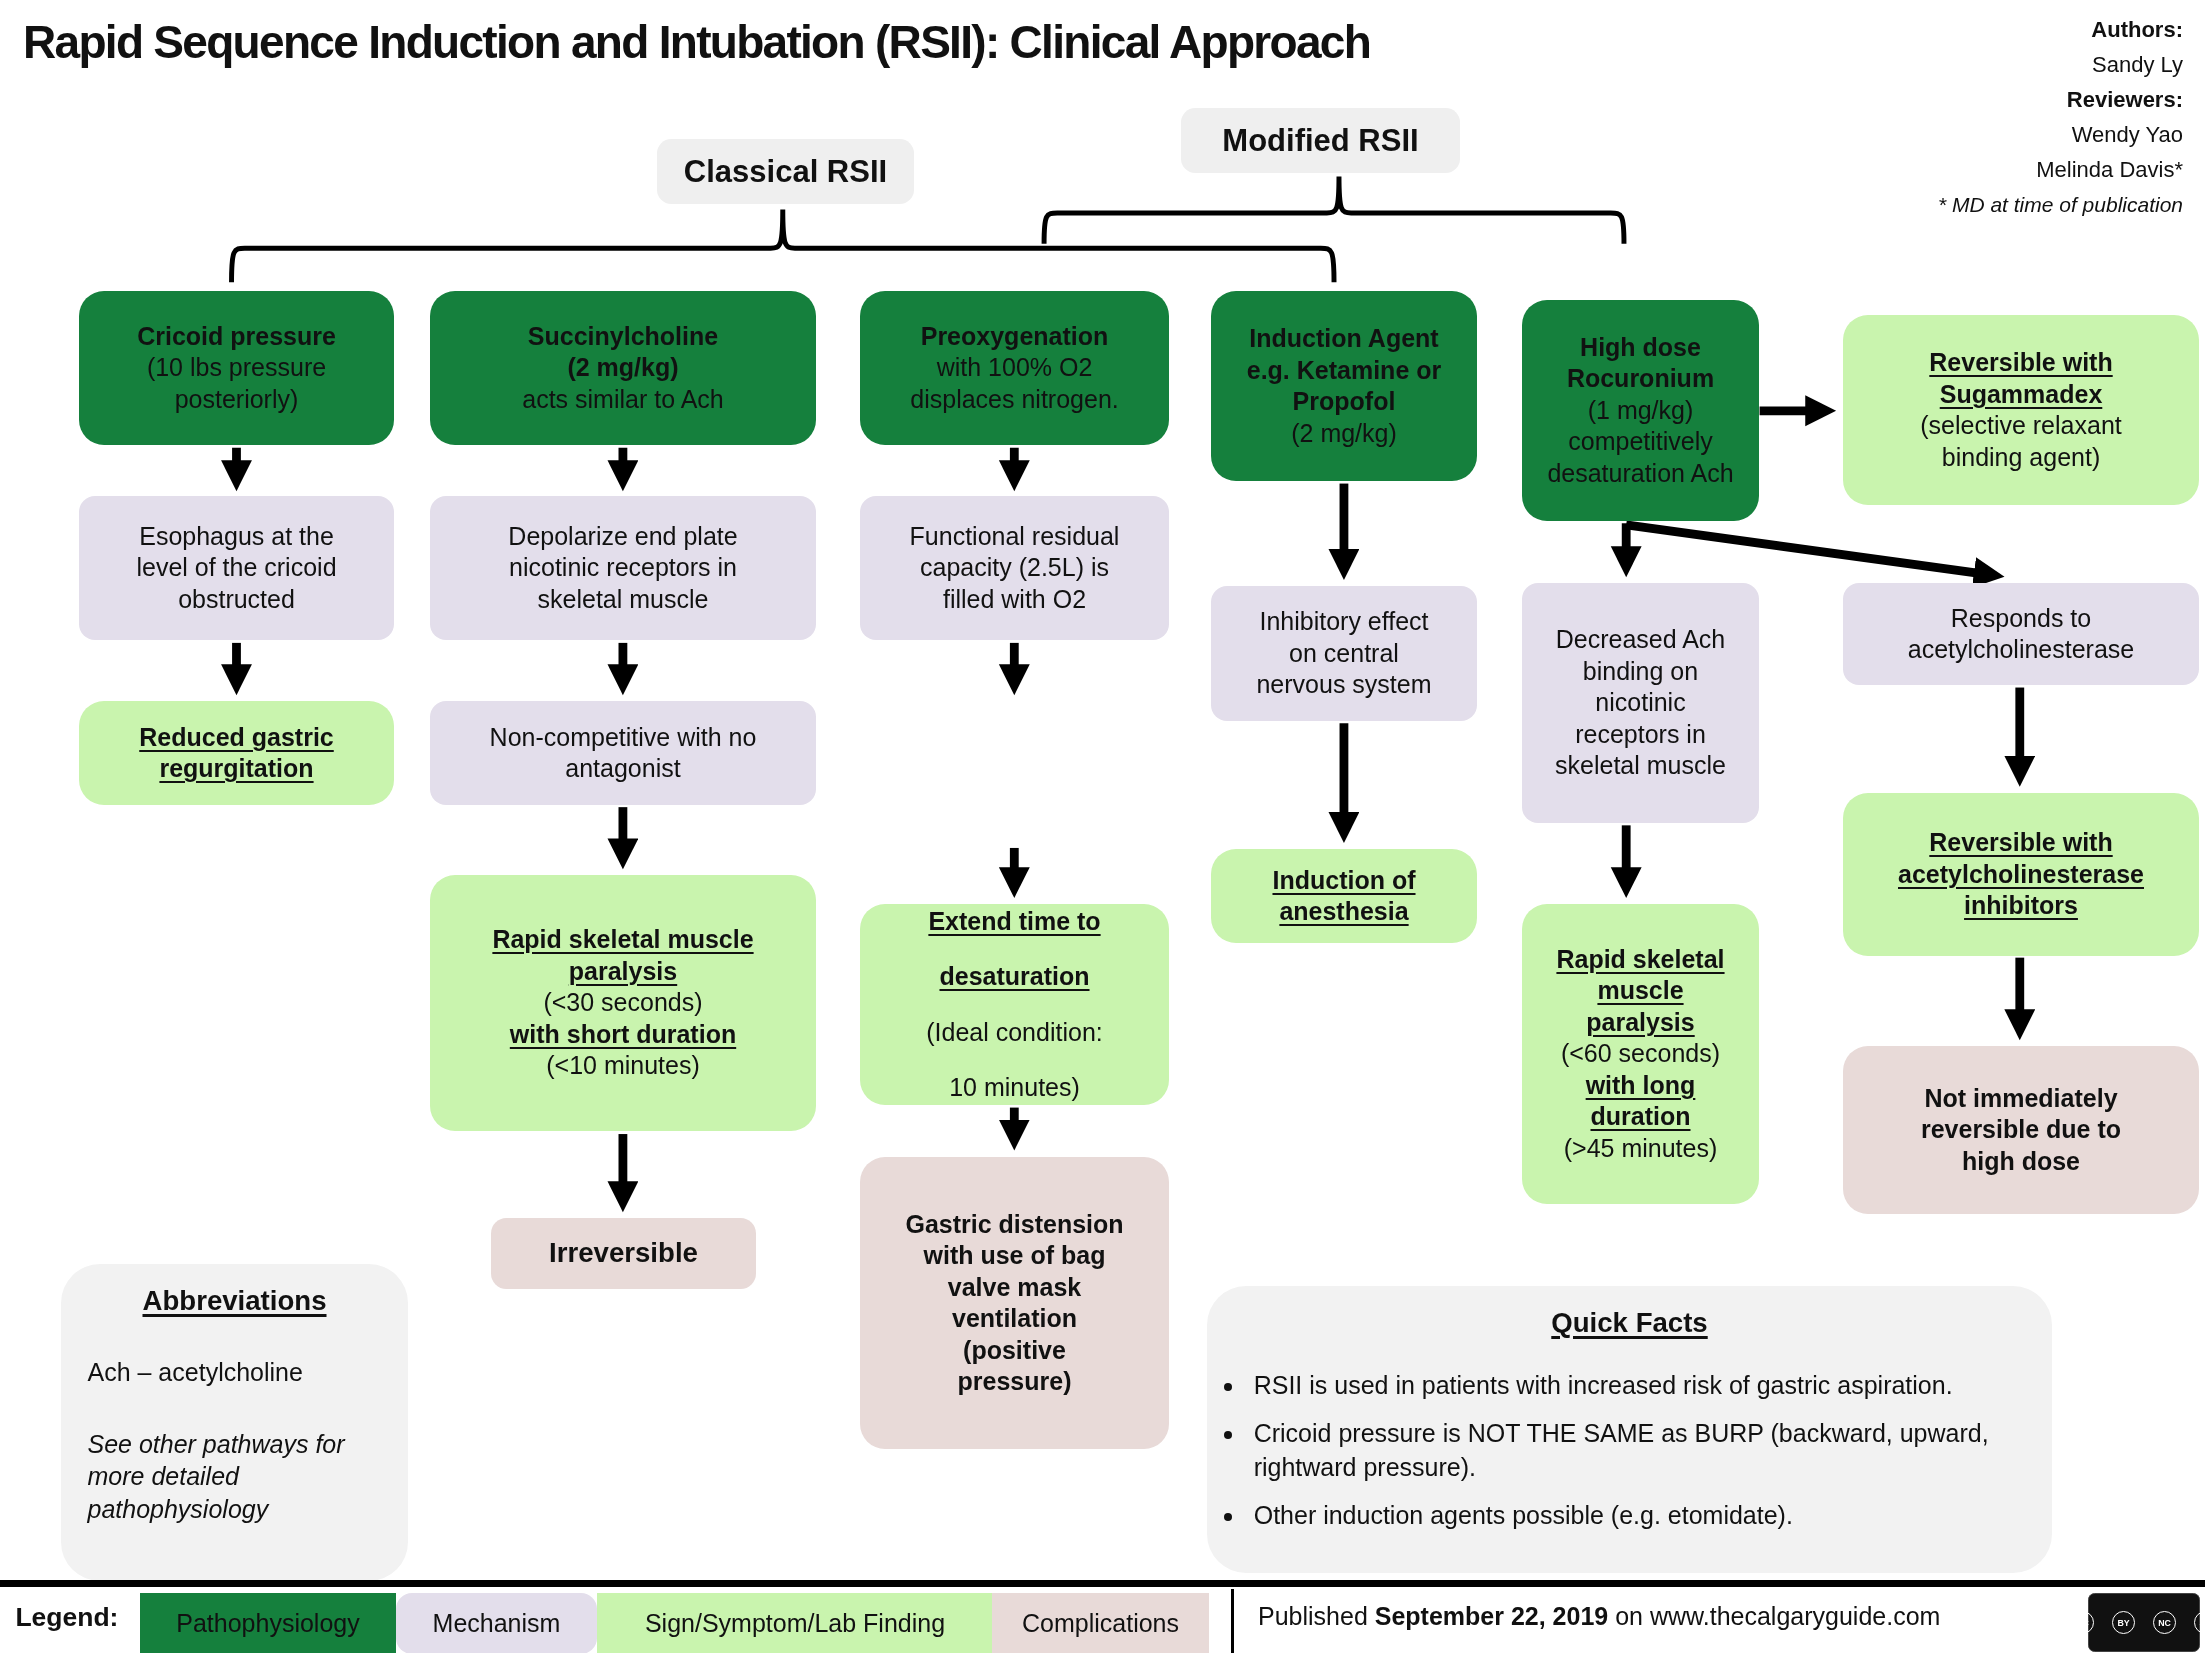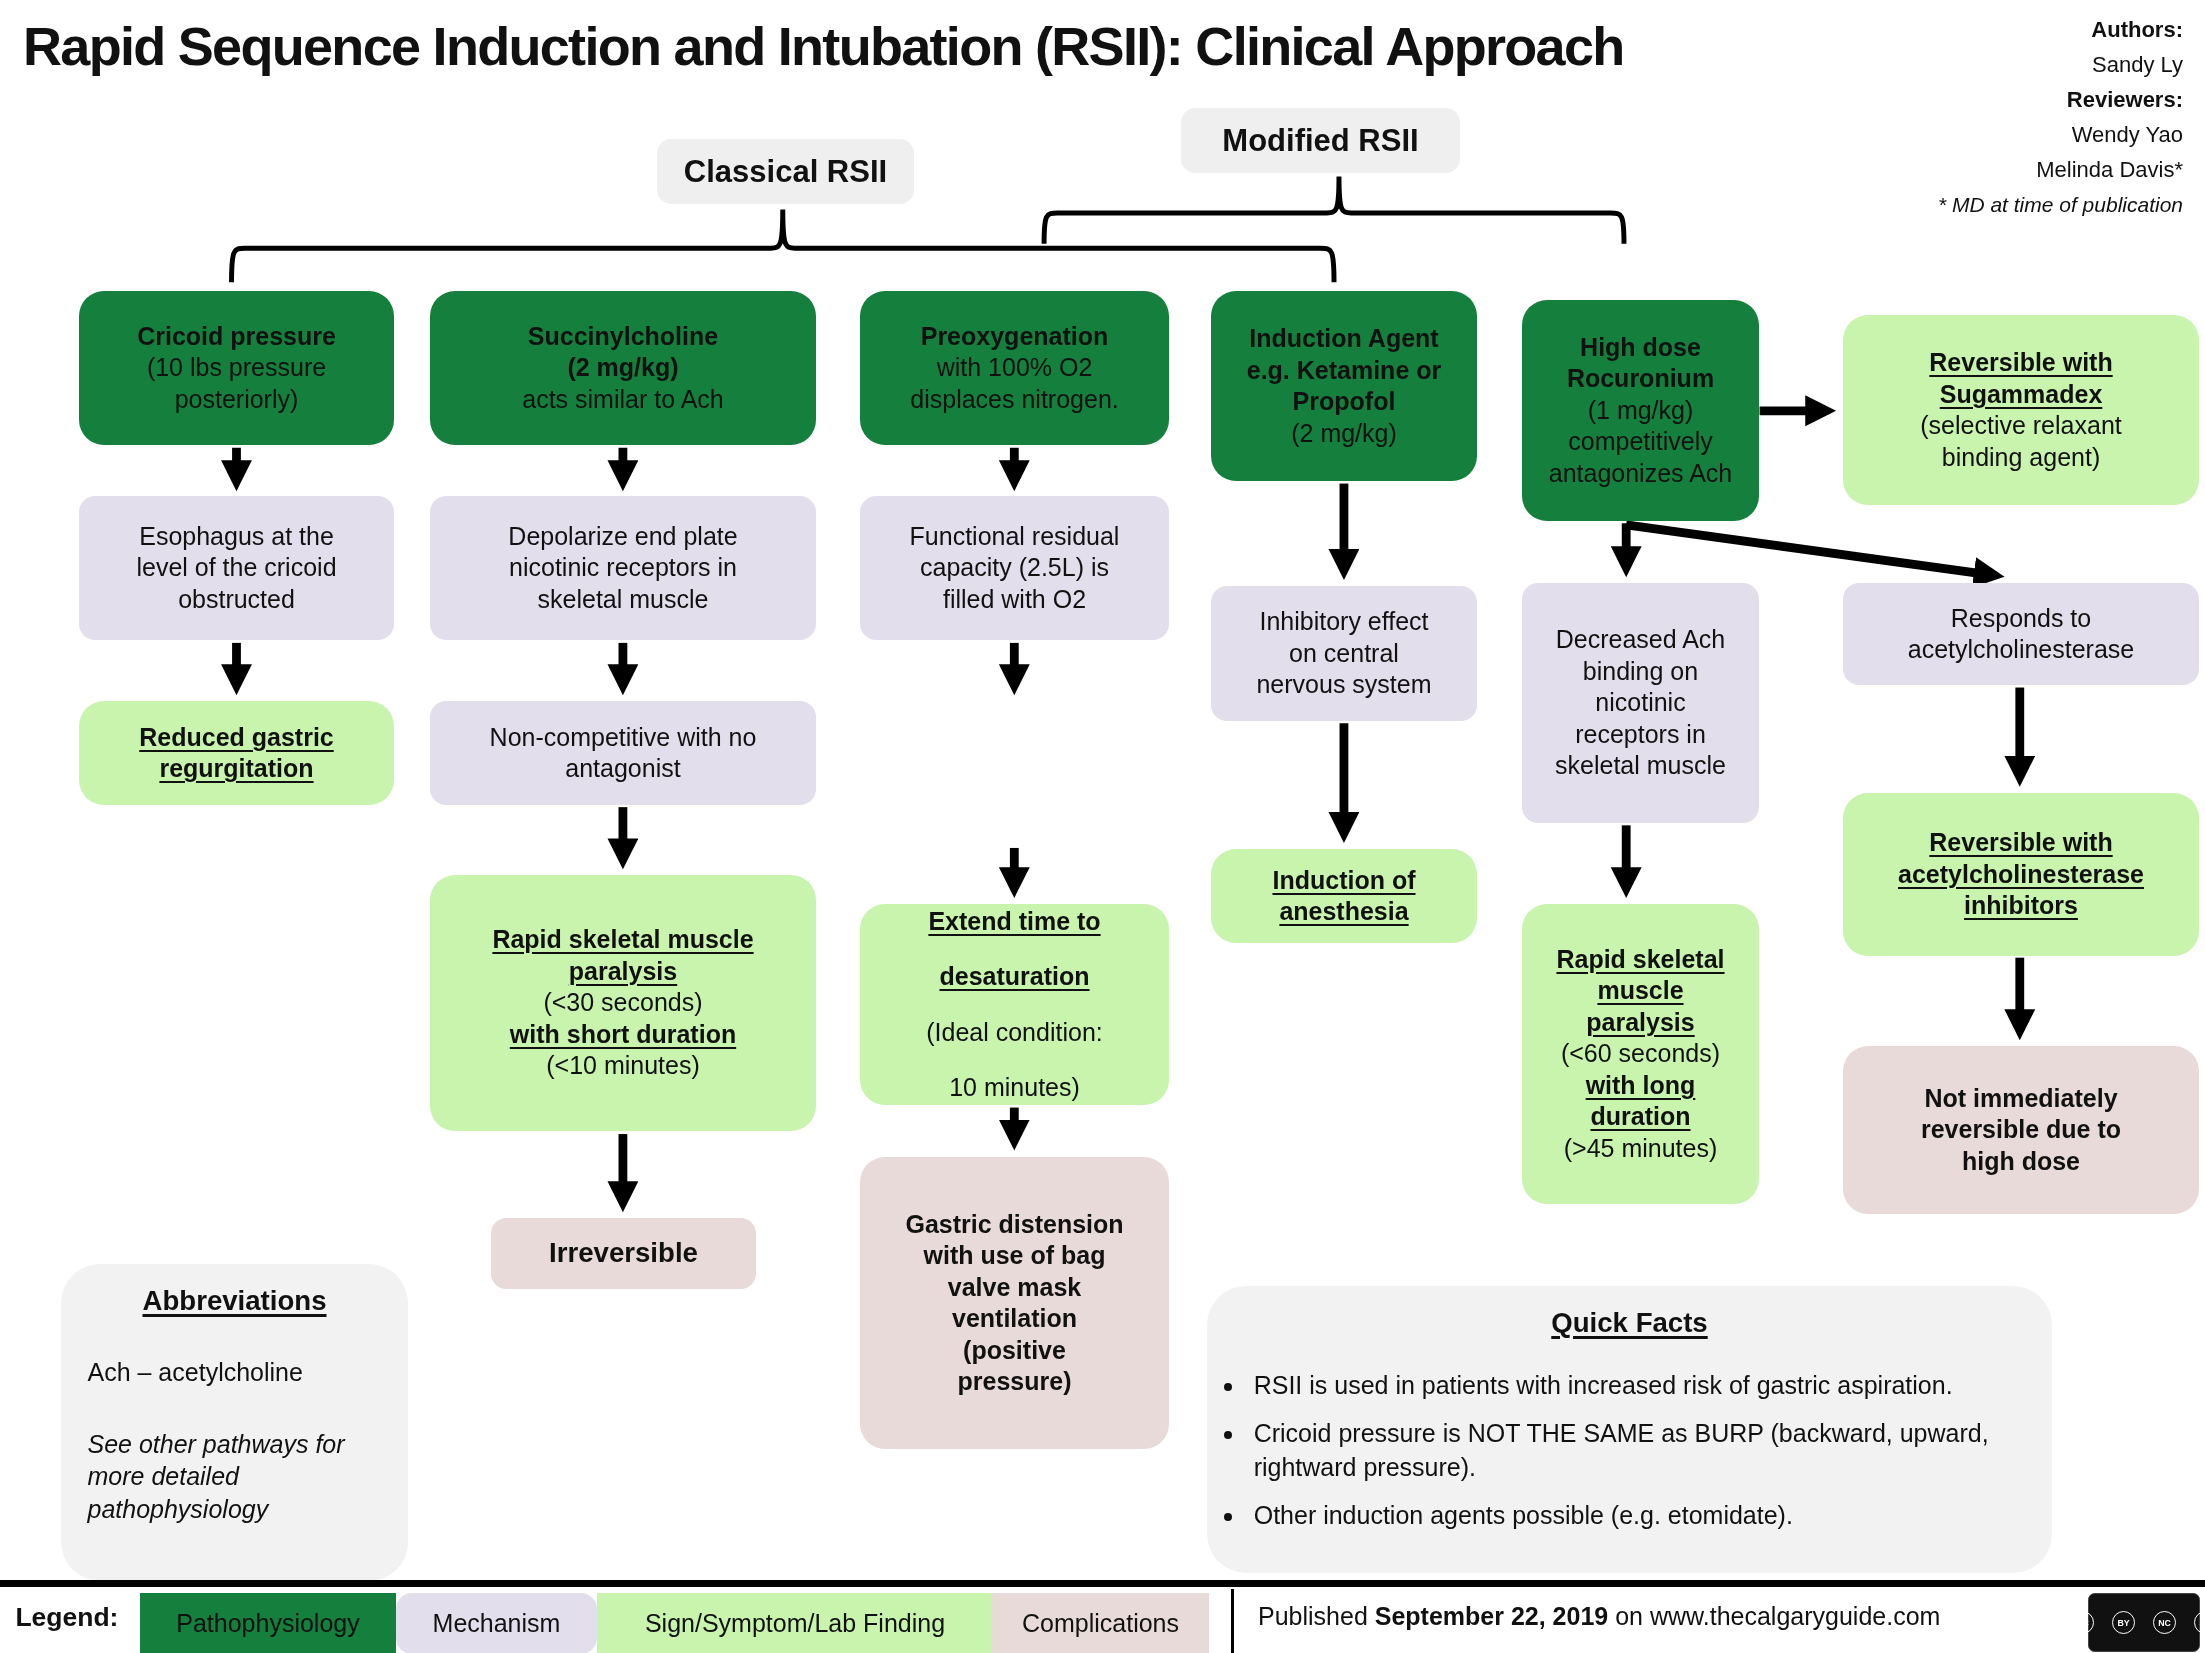--- a/index.html
+++ b/index.html
@@ -1,20 +1,20 @@
 <!DOCTYPE html>
 <html style="font-size:8.8px"><head>
 <meta charset="utf-8">
 <style>
   html,body{margin:0;padding:0;background:#fff;}
   #canvas{position:relative;width:2205px;height:1654px;background:#ffffff;
           font-family:"Liberation Sans",sans-serif;color:#111;overflow:hidden;}
   .abs{position:absolute;}
   
-  .title{left:23px;top:15.4px;font-size:54px;font-weight:bold;letter-spacing:-1.7px;white-space:nowrap;}
+  .title{left:23px;top:15.4px;font-size:46px;font-weight:bold;letter-spacing:-1.7px;white-space:nowrap;}
   .credits{right:22px;top:12px;text-align:right;font-size:22px;line-height:35px;}
   .credits .b{font-weight:bold;}
   .credits .i{font-style:italic;font-size:21px;}
   
   .hdr{background:#efefef;border-radius:14.3px;display:flex;align-items:center;justify-content:center;
        font-size:31px;font-weight:bold;}
   
   .box{border-radius:25px;display:flex;flex-direction:column;justify-content:center;align-items:center;
        text-align:center;font-size:25px;line-height:1.26;padding:4.4px 7.7px;box-sizing:border-box;}
   .blue{background:#15803d;}
@@ -180,21 +180,21 @@
   <div class="abs box green" style="left:1211px;top:849px;width:266px;height:94px;">
     <span class="ln b u">Induction of</span>
     <span class="ln b u">anesthesia</span>
   </div>
 
   <div class="abs box blue" style="left:1522px;top:300px;width:237px;height:221px;">
     <span class="ln b">High dose</span>
     <span class="ln b">Rocuronium</span>
     <span class="ln">(1 mg/kg)</span>
     <span class="ln">competitively</span>
-    <span class="ln">antagonizes Ach</span>
+    <span class="ln">desaturation Ach</span>
   </div>
   <div class="abs box lav" style="left:1522px;top:583px;width:237px;height:240px;">
     <span class="ln">Decreased Ach</span>
     <span class="ln">binding on</span>
     <span class="ln">nicotinic</span>
     <span class="ln">receptors in</span>
     <span class="ln">skeletal muscle</span>
   </div>
   <div class="abs box green" style="left:1522px;top:904px;width:237px;height:300px;">
     <span class="ln b u">Rapid skeletal</span>

